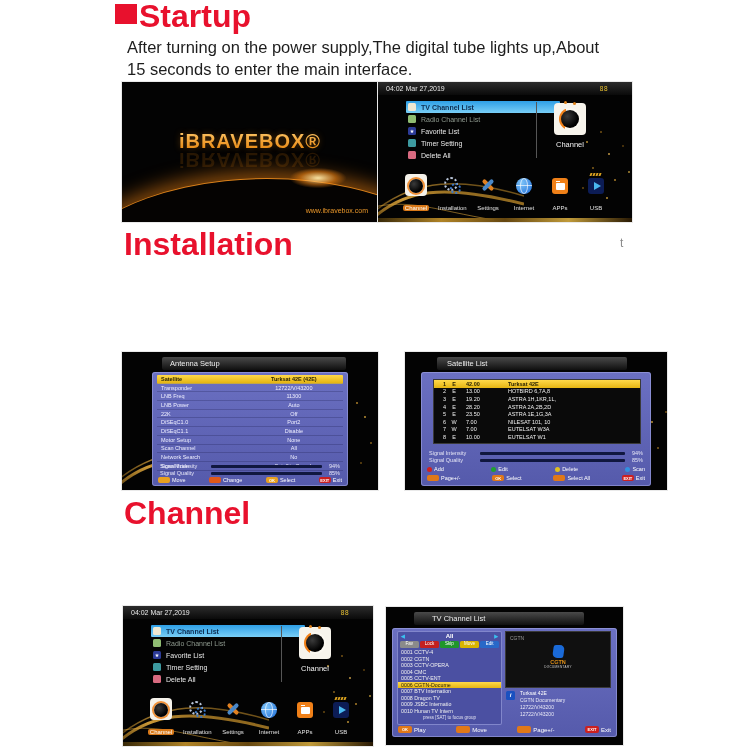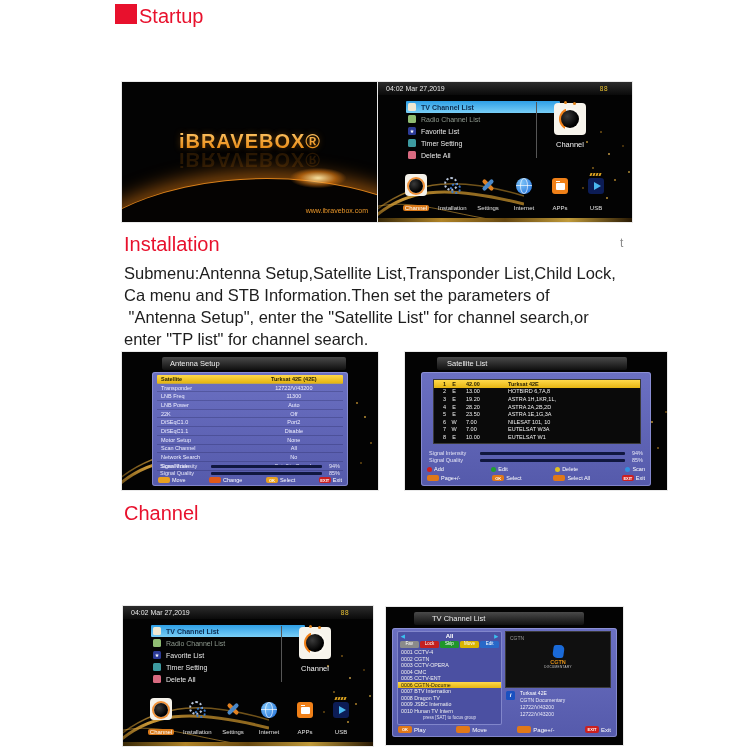--- a/index.html
+++ b/index.html
@@ -1,20 +1,20 @@
 <!DOCTYPE html>
 <html><head>
 <meta charset="utf-8">
 <style>
   html,body{margin:0;padding:0;background:#fff;}
   .page{position:relative;width:750px;height:750px;background:#fff;overflow:hidden;
         font-family:"Liberation Sans",sans-serif;}
   
   .red-chip{position:absolute;background:#e8112d;}
-  .sec-title{position:absolute;font-size:20px;font-weight:normal;color:#e8112d;line-height:30px;}
+  .sec-title{position:absolute;font-size:32px;font-weight:bold;color:#e8112d;line-height:30px;}
   .sec-body{position:absolute;font-size:16.5px;color:#1d1d1d;line-height:22px;white-space:pre-wrap;}
   .artifact{position:absolute;font-size:12px;color:#8a8a8a;}
   
   .screen{position:absolute;background:#030303;overflow:hidden;box-shadow:0 0 0 1px #e9e9e9;}
   .sparkles{position:absolute;width:2px;height:2px;border-radius:50%;background:#c89430;opacity:.85;
     box-shadow:8px 14px 0 #d8a93c,22px 4px 0 #8a6018,30px 26px 0 #e0b050,14px 40px 0 #9a7020,
     36px 52px 0 #c89430,4px 60px 0 #7a5614,28px 70px 0 #d8a93c,44px 18px 0 #6a4a10,50px 44px 0 #caa23c;}
   .swirl{position:absolute;left:-4px;bottom:0;}
   .gold-strip{position:absolute;left:0;right:0;bottom:0;height:4px;opacity:.95;
     background:linear-gradient(90deg,#3a2a08,#b98a28,#6a4a10,#caa23c,#2a1a04);}
@@ -134,20 +134,22 @@
   .tvl-info{position:absolute;font-size:5px;color:#eaeaf6;line-height:7px;}
   .tvl-info .first{color:#ffffff;}
 </style>
 </head>
 <body>
 
 <div class="page">
 
   <div class="red-chip" style="left:115px;top:4px;width:22px;height:20px;"></div>
   <div class="sec-title" style="left:139px;top:1px;">Startup</div>
+  <div class="sec-body" style="left:127px;top:36px;">After turning on the power supply,The digital tube lights up,About
+15 seconds to enter the main interface.</div>
 
   <div class="screen" style="left:122px;top:82px;width:256px;height:140px;">
     <div class="horizon"></div>
     <div class="sun"></div>
     <div class="splash-reflect">iBRAVEBOX®</div>
     <div class="splash-logo">iBRAVEBOX®</div>
     <div class="splash-site">www.ibravebox.com</div>
   </div>
 
   <div class="screen" style="left:378px;top:82px;width:254px;height:140px;">
@@ -243,24 +245,20 @@
             <div class="ic ic-usb"></div>
           </div>
         <span class="dock-label">USB</span>
       </div>
       </div>
     <div class="gold-strip"></div>
   </div>
 
   <div class="sec-title" style="left:124px;top:229px;">Installation</div>
   <div class="artifact" style="left:620px;top:236px;">t</div>
-  <div class="sec-body" style="left:124px;top:262px;">Submenu:Antenna Setup,Satellite List,Transponder List,Child Lock,
-Ca menu and STB Information.Then set the parameters of
- "Antenna Setup", enter the "Satellite List" for channel search,or
-enter "TP list" for channel search.</div>
 
   <div class="screen" style="left:405px;top:352px;width:262px;height:138px;">
     <div class="sparkles" style="left:238px;top:55px;"></div>
     <div class="titlebar" style="left:32px;top:5px;width:180px;padding-left:10px;">Satellite List</div>
     <div class="panel" style="left:16px;top:20px;width:230px;height:114px;">
       <div class="sl-box" style="left:12px;top:7px;width:206px;height:63px;">
           <div class="sl-row" data-state="selected">
           <span class="sl-no">1</span>
           <span class="sl-dir">E</span>
           <span class="sl-deg">42.00</span>

